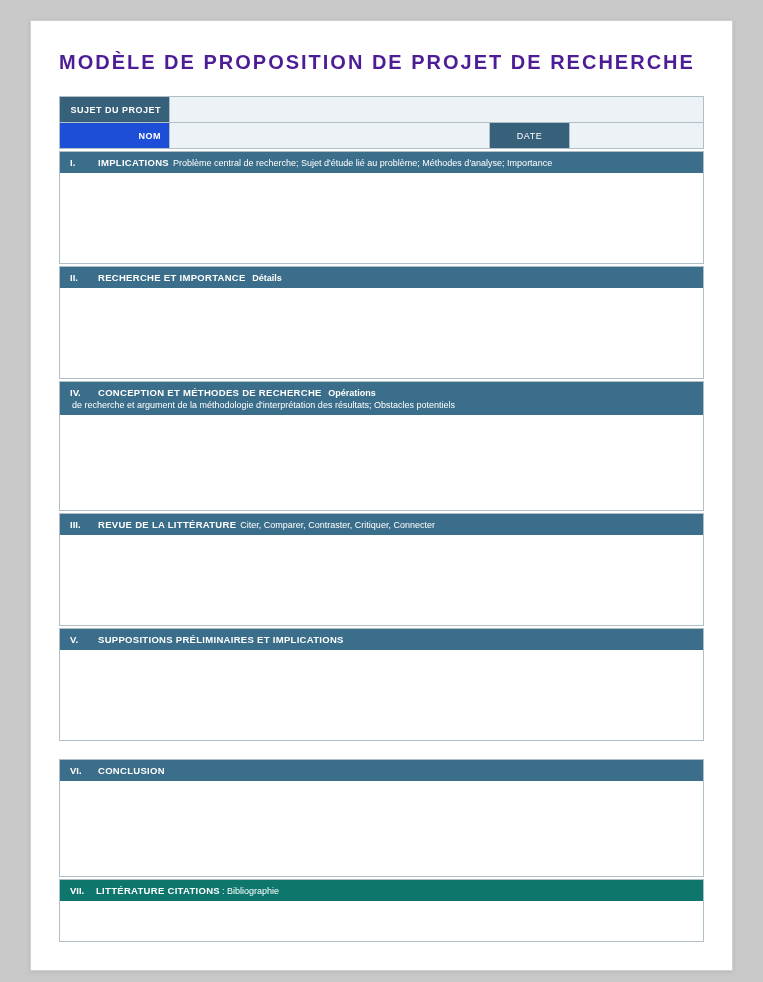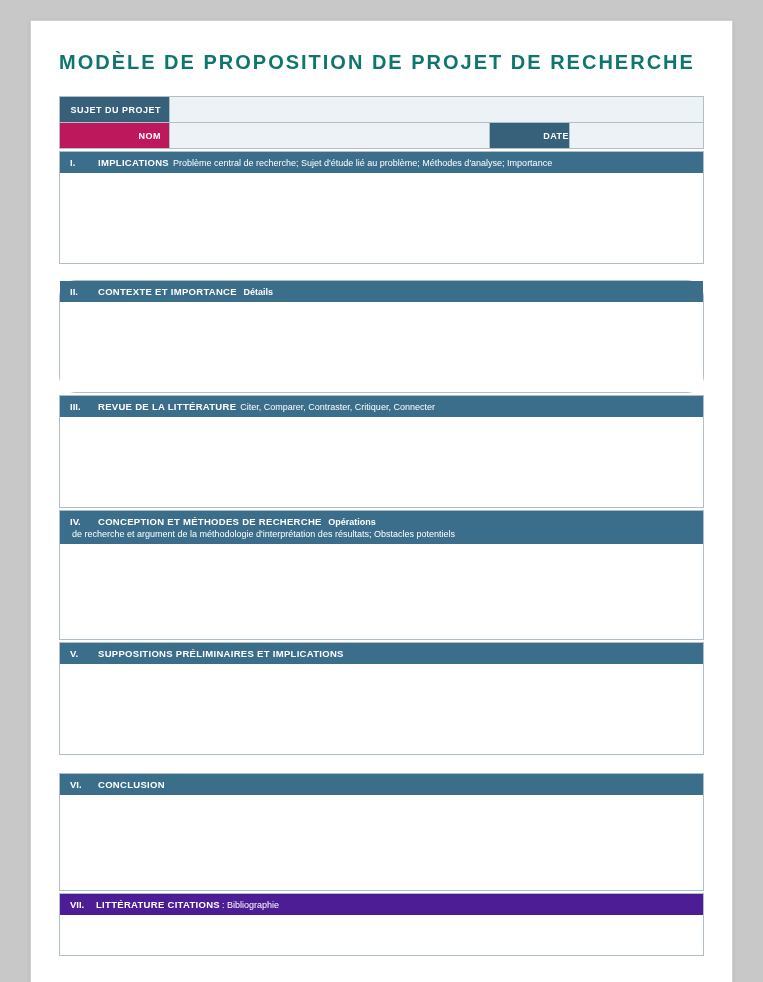--- a/index.html
+++ b/index.html
@@ -14,21 +14,21 @@
     .page {
       width: 703px;
       min-height: 940px;
       background: #fff;
       margin: 20px auto;
       padding: 30px 28px 28px 28px;
       border: 1px solid #d0d0d0;
       box-shadow: 0 1px 4px rgba(0,0,0,0.08);
     }
     .page-title {
-      color: #0f766e;
+      color: #4c1d95;
       font-size: 20px;
       font-weight: bold;
       letter-spacing: 2px;
       text-transform: uppercase;
       margin-bottom: 22px;
     }
     .header-table {
       width: 100%;
       border-collapse: collapse;
       margin-bottom: 0;
@@ -54,40 +54,40 @@
       padding-left: 8px;
     }
     .header-row-2 {
     }
     .header-row-2 td {
       border: 1px solid #b0bec5;
       height: 26px;
       padding: 0;
     }
     .header-row-2 .nom-cell {
-      background: #be185d;
+      background: #1d4ed8;
       color: #fff;
       font-size: 9px;
       font-weight: bold;
       text-align: right;
       padding-right: 8px;
       width: 110px;
       letter-spacing: 0.5px;
     }
     .header-row-2 .nom-value {
       background: #ecf2f6;
       width: 320px;
       padding-left: 8px;
     }
     .header-row-2 .date-label {
       background: #37607a;
       color: #fff;
       font-size: 9px;
-      font-weight: bold;
-      text-align: right;
+      font-weight: normal;
+      text-align: center;
       letter-spacing: 0.5px;
     }
     .header-row-2 .date-value {
       background: #ecf2f6;
       padding-left: 8px;
     }
 
     .section {
       margin-top: 0;
       border: 1px solid #b0bec5;
@@ -128,21 +128,21 @@
 
     .section-wrapper {
       margin-top: 2px;
     }
 
     .refs-section {
       border: 1px solid #b0bec5;
       margin-top: 2px;
     }
     .refs-header {
-      background: #4c1d95;
+      background: #0f766e;
       color: #fff;
       padding: 5px 10px;
       font-size: 9.5px;
       display: flex;
       align-items: baseline;
     }
     .refs-body {
       background: #fff;
       height: 40px;
     }
@@ -173,50 +173,50 @@
       <div class="section-header">
         <span class="section-num">I.</span>
         <span class="section-title">IMPLICATIONS</span>
         <span class="section-subtitle">  Problème central de recherche; Sujet d'étude lié au problème; Méthodes d'analyse; Importance</span>
       </div>
       <div class="section-body"></div>
     </div>
   </div>
 
   <div class="section-wrapper">
-    <div class="section" style="border-top:1px solid #b0bec5; margin-top:16px;border-radius:17px;">
+    <div class="section" style="border-top:1px solid #b0bec5; margin-top:2px;">
       <div class="section-header">
         <span class="section-num">II.</span>
-        <span class="section-title">CONTEXTE ET IMPORTANCE</span>
+        <span class="section-title">RECHERCHE ET IMPORTANCE</span>
         <span class="section-subtitle" style="font-weight:bold;">&nbsp;<span>Détails</span></span>
-      </div>
-      <div class="section-body"></div>
-    </div>
-  </div>
-
-  <div class="section-wrapper">
-    <div class="section" style="border-top:1px solid #b0bec5; margin-top:2px;">
-      <div class="section-header">
-        <span class="section-num">III.</span>
-        <span class="section-title">REVUE DE LA LITTÉRATURE</span>
-        <span class="section-subtitle">  Citer, Comparer, Contraster, Critiquer, Connecter</span>
       </div>
       <div class="section-body"></div>
     </div>
   </div>
 
   <div class="section-wrapper">
     <div class="section" style="border-top:1px solid #b0bec5; margin-top:2px;">
       <div class="section-header">
         <span class="section-num">IV.</span>
         <span class="section-title">CONCEPTION ET MÉTHODES DE RECHERCHE</span>
         <span class="section-subtitle" style="font-weight:bold;">&nbsp;<span>Opérations</span></span>
         <span class="section-subtitle">  de recherche et argument de la méthodologie d'interprétation des résultats; Obstacles potentiels</span>
       </div>
       <div class="section-body" style="height:95px;"></div>
+    </div>
+  </div>
+
+  <div class="section-wrapper">
+    <div class="section" style="border-top:1px solid #b0bec5; margin-top:2px;">
+      <div class="section-header">
+        <span class="section-num">III.</span>
+        <span class="section-title">REVUE DE LA LITTÉRATURE</span>
+        <span class="section-subtitle">  Citer, Comparer, Contraster, Critiquer, Connecter</span>
+      </div>
+      <div class="section-body"></div>
     </div>
   </div>
 
   <div class="section-wrapper">
     <div class="section" style="border-top:1px solid #b0bec5; margin-top:2px;">
       <div class="section-header">
         <span class="section-num">V.</span>
         <span class="section-title">SUPPOSITIONS PRÉLIMINAIRES ET IMPLICATIONS</span>
         <span class="section-subtitle"></span>
       </div>

